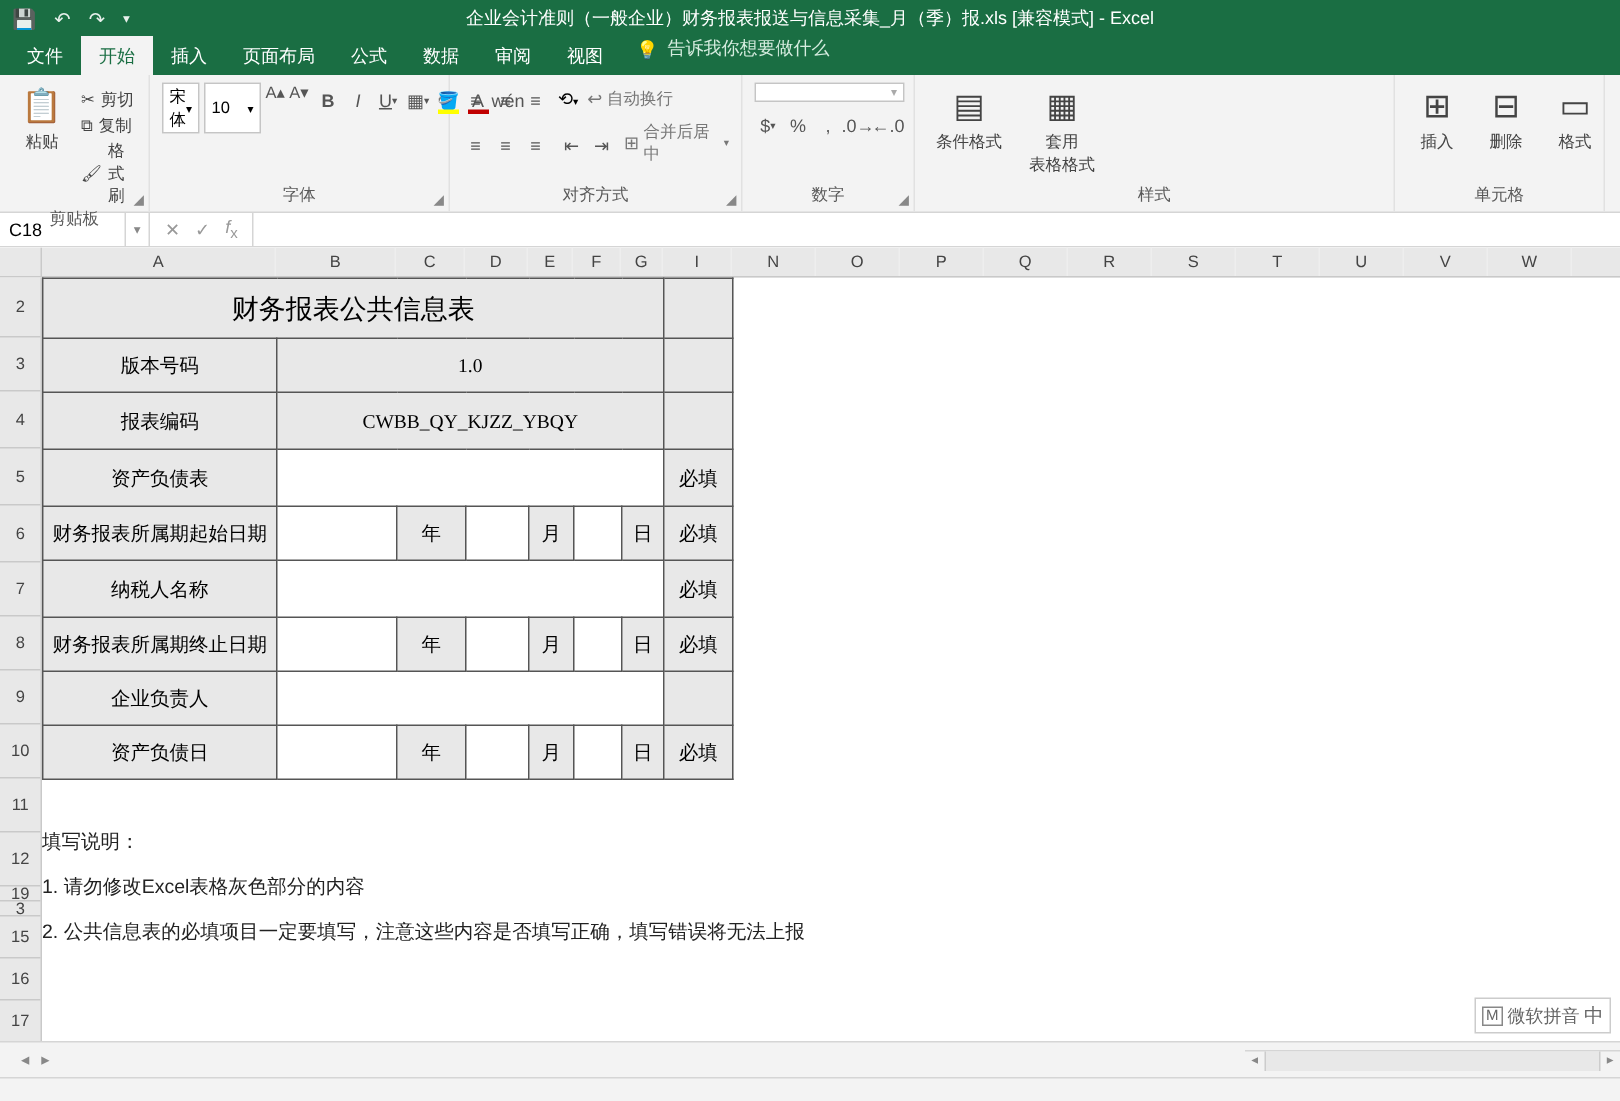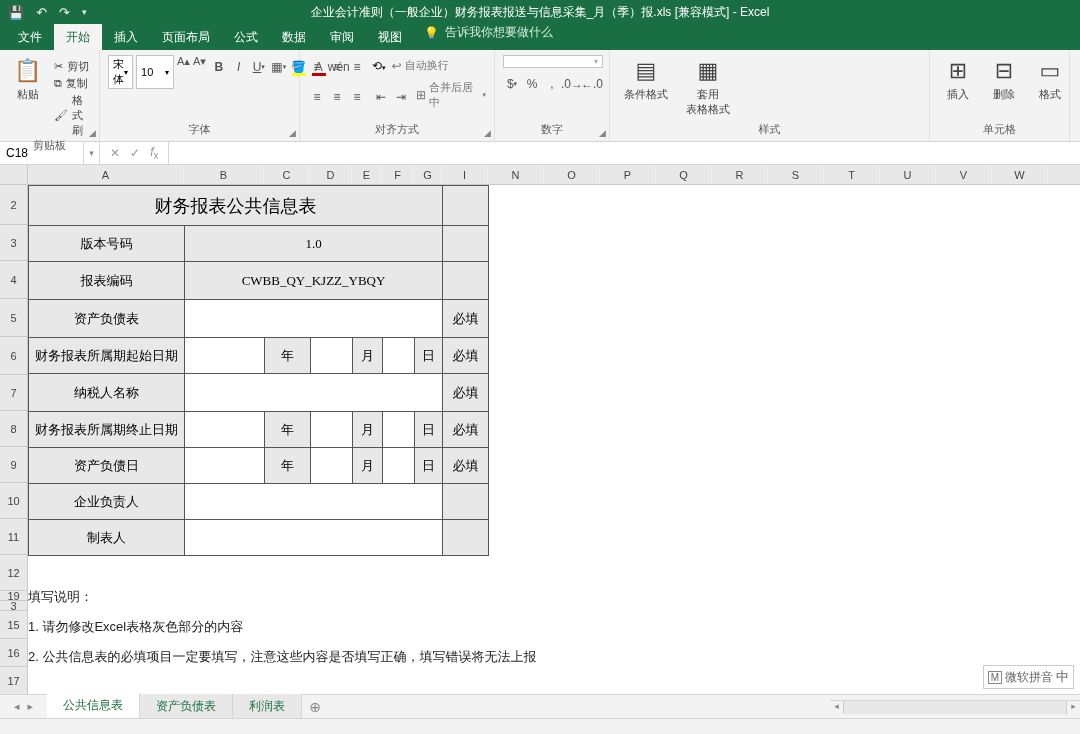--- a/index.html
+++ b/index.html
@@ -353,38 +353,33 @@
             <td>财务报表所属期终止日期</td>
             <td class="white"></td>
             <td>年</td>
             <td class="white"></td>
             <td>月</td>
             <td class="white"></td>
             <td>日</td>
             <td>必填</td>
           </tr>
       <tr style="height:36px">
-            <td>资产负债日</td>
-            <td class="white"></td>
-            <td>年</td>
-            <td class="white"></td>
-            <td>月</td>
-            <td class="white"></td>
-            <td>日</td>
-            <td>必填</td>
-          </tr>
-      <tr style="height:36px">
             <td>企业负责人</td>
             <td colspan="6" class="white"></td>
             <td></td>
           </tr>
       <tr style="height:36px">
-            <td>制表人</td>
-            <td colspan="6" class="white"></td>
-            <td></td>
+            <td>资产负债日</td>
+            <td class="white"></td>
+            <td>年</td>
+            <td class="white"></td>
+            <td>月</td>
+            <td class="white"></td>
+            <td>日</td>
+            <td>必填</td>
           </tr>
     </tbody>
       </table>
 
     <div class="notes" style="margin-top:32px">
       <div>填写说明：</div>
       <div style="height:12px"></div>
       <div>1. 请勿修改Excel表格灰色部分的内容</div>
       <div style="height:12px"></div>
       <div>2. 公共信息表的必填项目一定要填写，注意这些内容是否填写正确，填写错误将无法上报</div>
@@ -399,25 +394,19 @@
     <span style="border:1px solid #888;padding:0 2px;font-size:10px">M</span>
     <span>微软拼音</span>
     <span style="font-size:13px">中</span>
   </div>
 
 <div class="sheetbar">
   <div class="nav">
     <span>◂</span>
     <span>▸</span>
   </div>
-  <div class="stabs">
-    <div class="stab active">公共信息表</div>
-    <div class="stab">资产负债表</div>
-    <div class="stab">利润表</div>
-    <div class="addsheet">⊕</div>
-  </div>
   <div class="hscroll">
     <div style="width:14px;border-right:1px solid #ccc;text-align:center;font-size:9px;color:#888">◂</div>
     <div style="flex:1;background:#e8e8e8"></div>
     <div style="width:14px;border-left:1px solid #ccc;text-align:center;font-size:9px;color:#888">▸</div>
   </div>
 </div>
 <div class="status"></div>
 
 </body></html>

